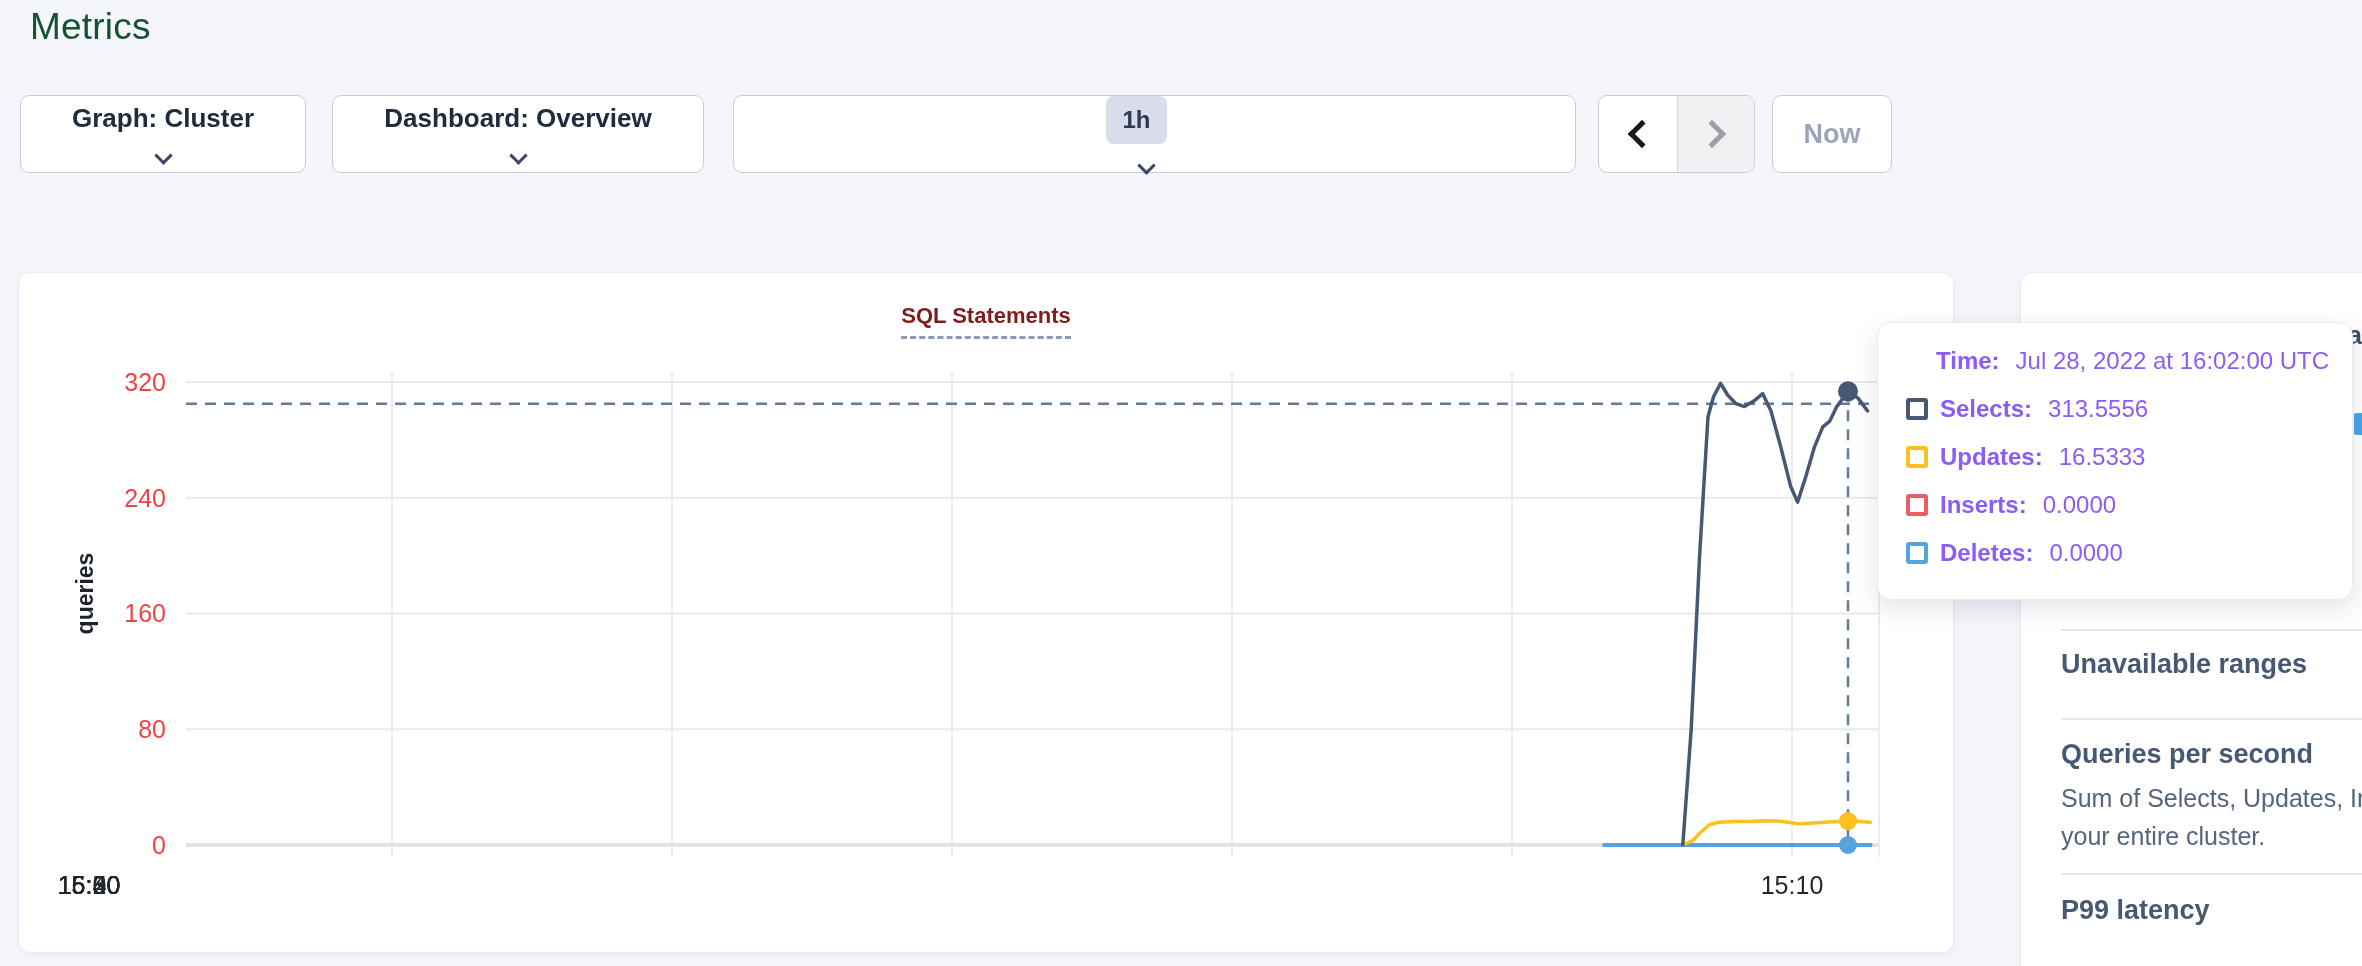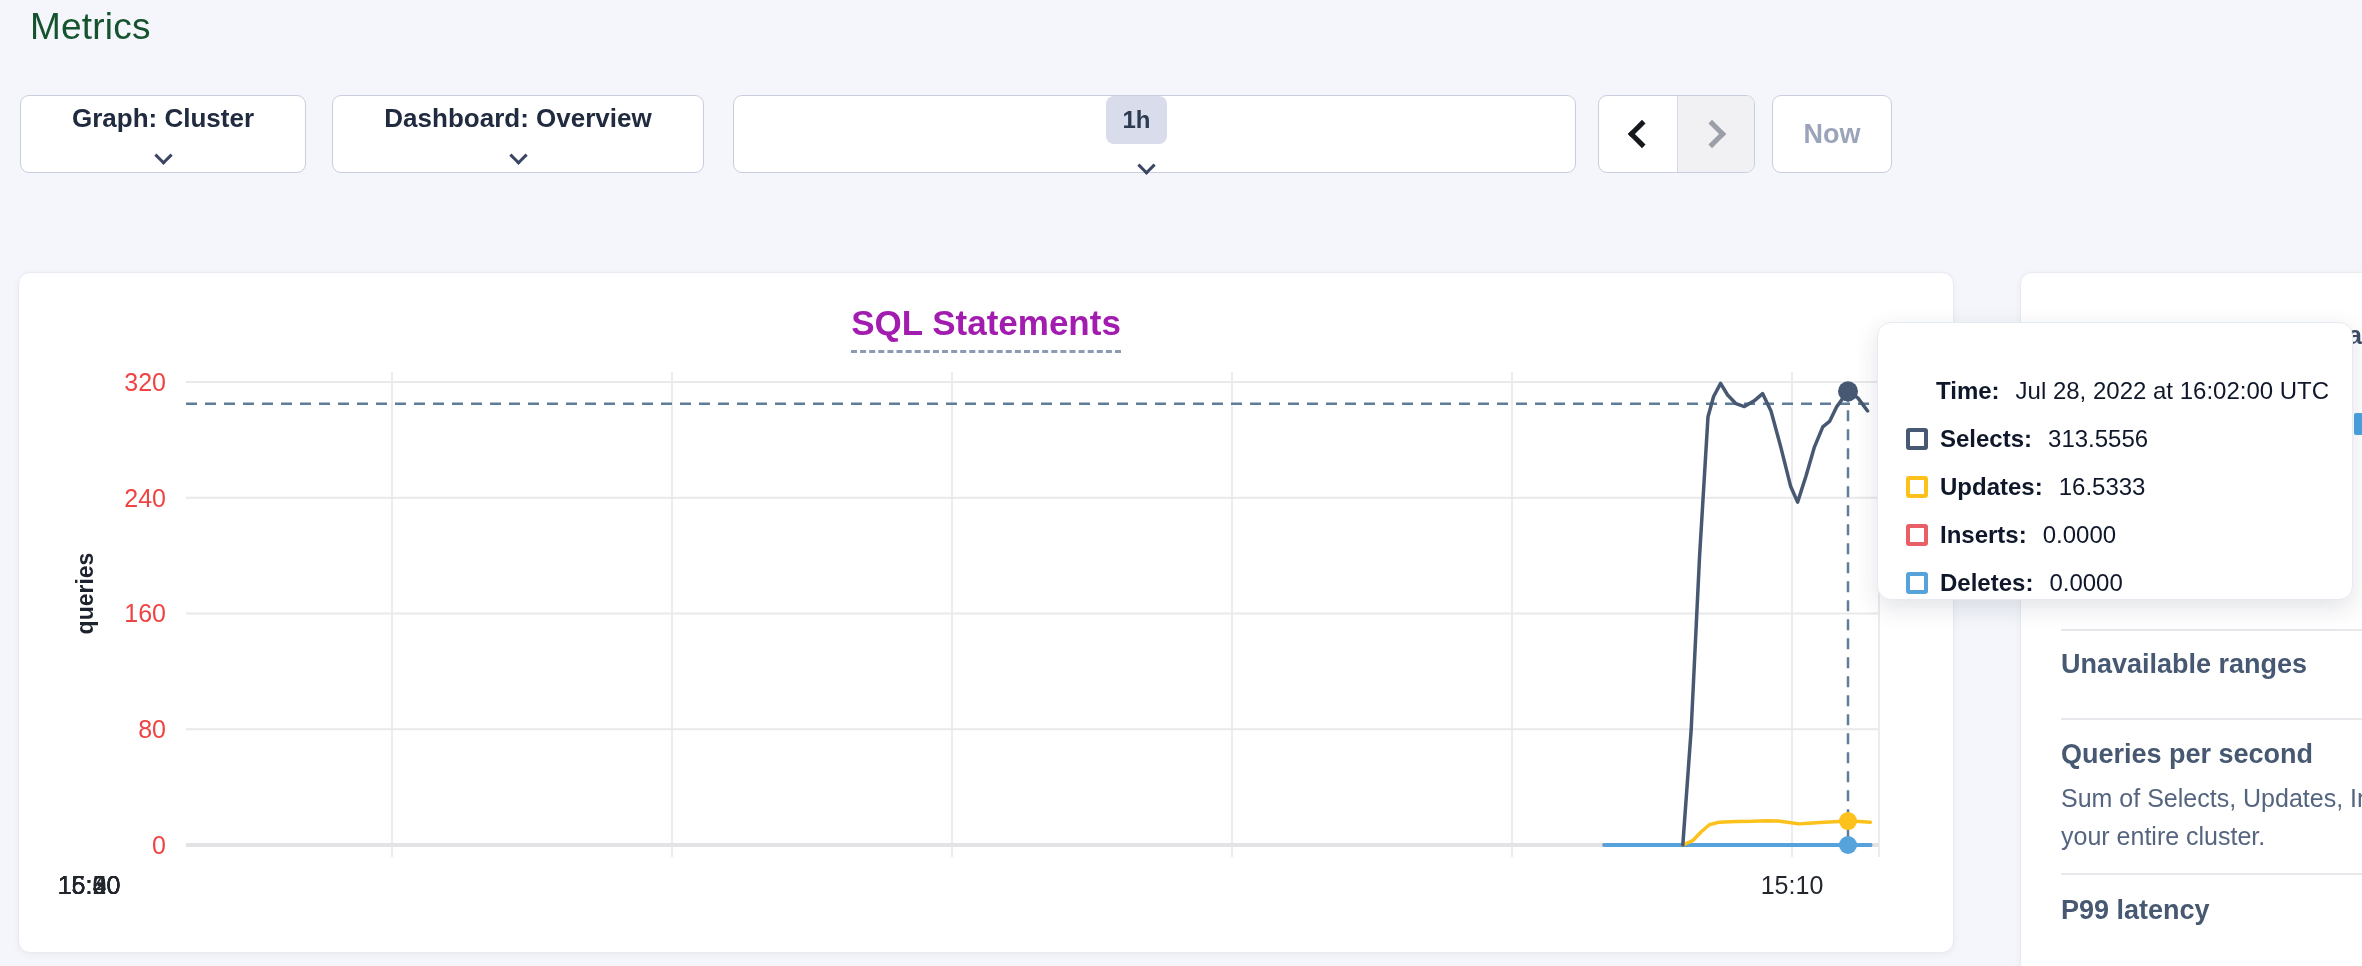--- a/index.html
+++ b/index.html
@@ -43,21 +43,21 @@
   .arr.right { border-right:5px solid #9b9fa8; border-bottom:5px solid #9b9fa8; transform:rotate(-45deg); margin-right:8px; }
   #now-btn { left:1772px; width:120px; color:#9ba4bb; font-weight:600; font-size:27px; }
   
   .card {
     position:absolute; background:#fff; border:1px solid #e9ebf2;
     box-shadow:0 2px 6px rgba(60,66,87,.06); border-radius:12px;
   }
   #chart-card { left:18px; top:272px; width:1936px; height:681px; }
   .chart-title-wrap { position:absolute; left:0; top:30px; width:100%; text-align:center; }
   .chart-title {
-    display:inline-block; font-size:35px; font-weight:700; color:#a21caf;
+    display:inline-block; font-size:22px; font-weight:700; color:#7f1d1d;
     border-bottom:3px dashed #8d9ab4; padding-bottom:7px; cursor:pointer;
   }
   .ylabel-wrap { position:absolute; left:26px; top:0; height:640px; display:flex; align-items:center; }
   .ylabel { transform:rotate(-90deg); font-size:23px; font-weight:700; color:#1d232e; white-space:nowrap; }
   .ytick {
     position:absolute; width:115px; left:32px; text-align:right;
     font-size:25px; color:#ef4444; height:34px; line-height:34px;
   }
   .ytick:nth-of-type(1){ top:92px; } .ytick:nth-of-type(2){ top:208px; }
   .ytick:nth-of-type(3){ top:323px; } .ytick:nth-of-type(4){ top:439px; }
@@ -67,22 +67,22 @@
     font-size:25px; color:#22272e;
   }
   .xtick:nth-of-type(1){ left:303px; } .xtick:nth-of-type(2){ left:583px; }
   .xtick:nth-of-type(3){ left:863px; } .xtick:nth-of-type(4){ left:1143px; }
   .xtick:nth-of-type(5){ left:1423px; } .xtick:nth-of-type(6){ left:1703px; }
   #chart-svg { position:absolute; left:0; top:0; }
   
   #chart-tooltip {
     position:absolute; left:1877px; top:322px; width:476px; height:278px;
     background:#fff; border:1px solid #e7eaf1; border-radius:14px;
-    box-shadow:0 8px 24px rgba(30,40,70,.13); z-index:5; padding:44px 0 0 28px;
-    font-size:24px; color:#0f172a;
+    box-shadow:0 8px 24px rgba(30,40,70,.13); z-index:5; padding:14px 0 0 28px;
+    font-size:24px; color:#8b5cf6;
   }
   .tt-row { display:flex; align-items:center; height:48px; }
   .tt-row .lbl { font-weight:700; margin-right:16px; }
   .tt-row.time { padding-left:30px; }
   .swatch {
     width:22px; height:22px; border:4px solid #475872; border-radius:3px;
     background:#fff; margin-right:12px; flex:0 0 auto;
   }
   
   #sidebar-card { left:2020px; top:272px; width:430px; height:780px; }

